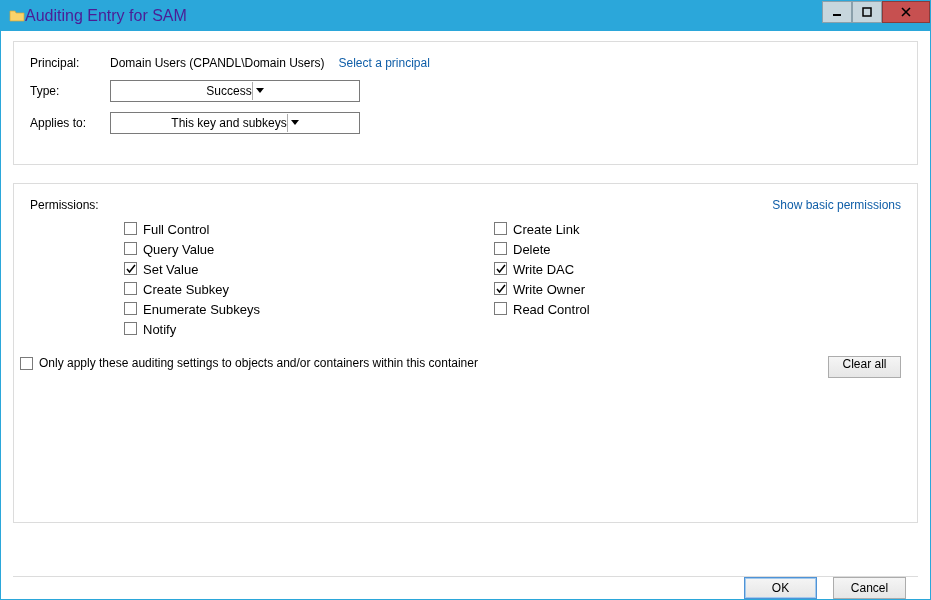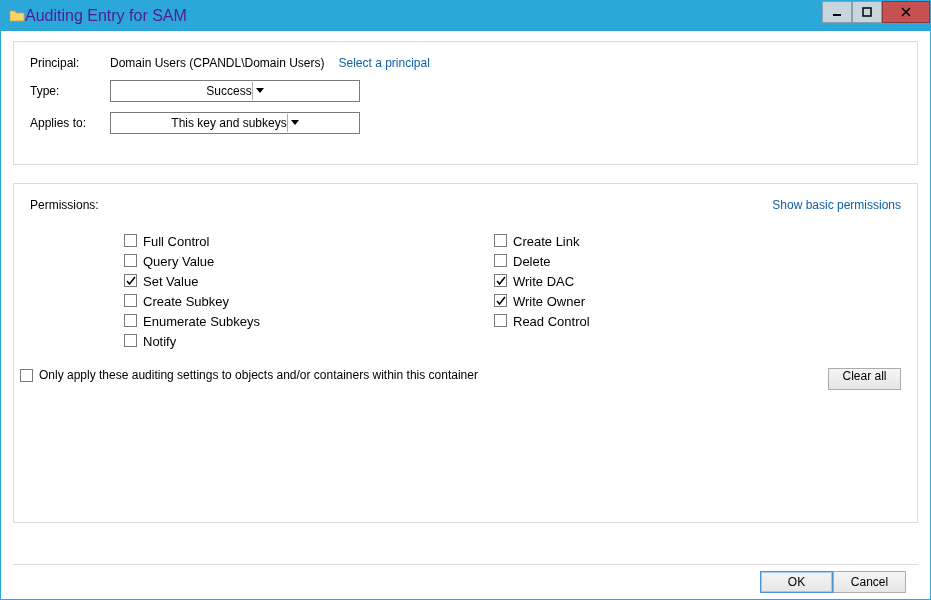--- a/index.html
+++ b/index.html
@@ -16,31 +16,31 @@
     .body-area { flex: 1; padding: 10px 12px 0 12px; display: flex; flex-direction: column; }
     .panel { border: 1px solid #dcdcdc; background: #fff; padding: 14px 16px; }
     .panel + .panel { margin-top: 18px; }
     .row { display: flex; align-items: center; margin-bottom: 10px; font-size: 12px; }
     .row:last-child { margin-bottom: 16px; }
     .row-label { width: 80px; color: #000; }
     .principal-val { margin-right: 14px; }
     .link { color: #0f5ea8; cursor: pointer; }
     .dropdown { width: 250px; height: 22px; border: 1px solid #7a7a7a; background: #fff; display: flex; align-items: center; justify-content: center; padding: 0 2px 0 6px; font-size: 12px; cursor: default; }
     .dropdown .arrow-btn { width: 16px; height: 18px; display: flex; align-items: center; justify-content: center; border-left: 1px solid #adadad; }
-    .perm-header { display: flex; justify-content: space-between; align-items: center; font-size: 12px; margin-bottom: 22px; }
+    .perm-header { display: flex; justify-content: space-between; align-items: center; font-size: 12px; margin-bottom: 10px; }
     .perm-columns { display: flex; }
     .perm-col { width: 370px; padding-left: 74px; }
     .chk-row { display: flex; align-items: flex-start; font-size: 13px; margin-bottom: 5px; padding-left: 20px; }
     .chk { width: 13px; height: 13px; border: 1px solid #7a7a7a; margin-right: 6px; background: #fff; display: flex; align-items: center; justify-content: center; cursor: default; }
     .chk svg { display: none; }
     .chk.checked svg { display: block; }
     .bottom-row { display: flex; justify-content: space-between; align-items: flex-start; margin-top: 14px; font-size: 12px; }
     .only-apply { display: flex; align-items: center; margin-left: -10px; }
     .clear-btn { width: 73px; height: 22px; border: 1px solid #acacac; background: linear-gradient(#f5f5f5,#e6e6e6); font-size: 12px; cursor: default; display: flex; align-items: flex-start; justify-content: center; }
-    .footer { border-top: 1px solid #dcdcdc; margin-top: auto; padding: 6px 12px; display: flex; justify-content: flex-end; gap: 0; }
+    .footer { border-top: 1px solid #dcdcdc; margin-top: auto; padding: 0 12px; display: flex; justify-content: flex-end; gap: 16px; }
     .btn { width: 73px; height: 22px; border: 1px solid #acacac; background: linear-gradient(#f5f5f5,#e6e6e6); font-size: 12px; cursor: default; display: flex; align-items: center; justify-content: center; }
     .btn.default { border: 1px solid #4f93d6; box-shadow: 0 0 0 1px #a2c9ed inset; }
     .permissions-panel { min-height: 340px; }
   </style>
 </head>
 <body>
 
 <div class="window">
   <div class="titlebar">
     <span class="titlebar-icon">

